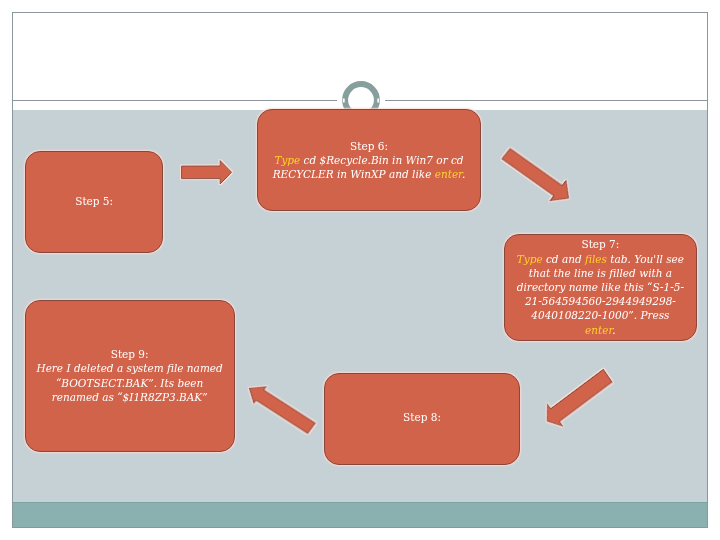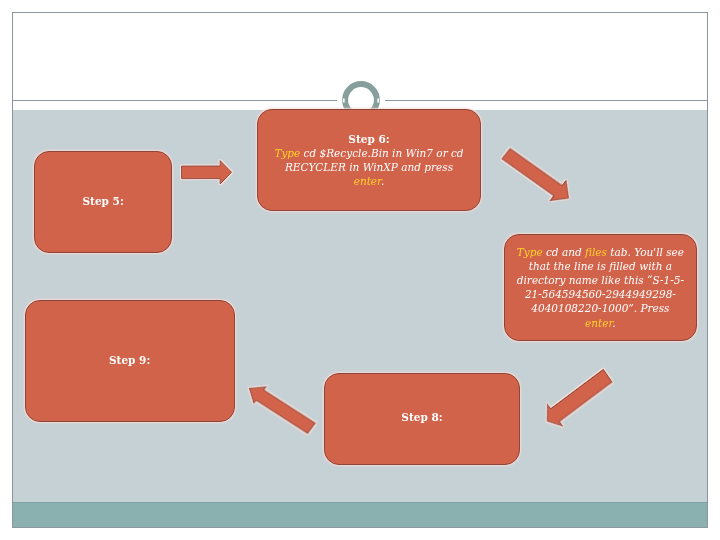--- a/index.html
+++ b/index.html
@@ -15,28 +15,28 @@
   .box{position:absolute;background:#d2634b;border:1px solid #8a463a;border-radius:15px;box-shadow:0 0 1.8px 0.8px rgba(250,218,210,0.95);color:#ffffff;
        text-align:center;font-style:italic;font-size:10.5px;line-height:14.2px;box-sizing:border-box;
        display:flex;align-items:center;justify-content:center;}
   .box .inner{box-sizing:border-box;}
   #box5 .inner{width:104px;margin-top:-1px;}
   #box6 .inner{width:196px;}
   #box7 .inner{width:170px;margin-top:-1px;}
   #box8 .inner{width:170px;margin-top:-2px;}
   #box9 .inner{width:192px;margin-top:-1.5px;}
   .gap{display:block;height:6.7px;}
-  .ttl{font-style:normal;font-weight:bold;display:block;}
+  .ttl{font-style:normal;font-weight:normal;display:block;}
   .y{color:#ffd12b;font-style:italic;}
   
-  #box5{left:21px;  top:137.5px; width:138.3px; height:102.3px;}
+  #box5{left:12px;  top:137.5px; width:138.3px; height:102.3px;}
   #box6{left:243.8px;top:96.1px;  width:224.4px; height:101.9px;}
   #box7{left:490.5px;top:221.0px; width:193.8px; height:107.3px;}
   #box8{left:310.6px;top:359.5px; width:196.8px; height:92px;}
-  #box9{left:11.5px; top:287.3px; width:210.3px; height:122px;}
+  #box9{left:11.5px; top:287.3px; width:210.3px; height:152px;}
   #arrows{position:absolute;left:0;top:0;overflow:visible;}
 </style>
 </head>
 <body>
 
 <div id="slide">
   <div class="hrule" id="hruleL"></div>
   <div class="hrule" id="hruleR"></div>
   <div id="body">
     <div id="footer"></div>
@@ -69,31 +69,33 @@
   </svg>
 
   <div class="box" id="box5">
     <div class="inner">
       <span class="ttl">Step 5:</span>
     </div>
   </div>
   <div class="box" id="box6">
     <div class="inner">
       <span class="ttl">Step 6:</span>
-      <span><span class="y">Type</span><span> cd $Recycle.Bin in Win7 or cd RECYCLER in WinXP and press </span><span class="y">enter</span><span>.</span></span>
+      <span><span class="y">Type</span><span> cd $Recycle.Bin in Win7 or cd RECYCLER in WinXP and like </span><span class="y">enter</span><span>.</span></span>
     </div>
   </div>
   <div class="box" id="box7">
     <div class="inner">
+      <span class="ttl">Step 7:</span>
       <span><span class="y">Type</span><span> cd and </span><span class="y">files</span><span> tab. You'll see that the line is filled with a directory name like this “S-1-5-21-564594560-2944949298-4040108220-1000”. Press </span><span class="y">enter</span><span>.</span></span>
     </div>
   </div>
   <div class="box" id="box8">
     <div class="inner">
       <span class="ttl">Step 8:</span>
     </div>
   </div>
   <div class="box" id="box9">
     <div class="inner">
       <span class="ttl">Step 9:</span>
+      <span><span>Here I deleted a system file named “BOOTSECT.BAK”. Its been renamed as “$I1R8ZP3.BAK”</span></span>
     </div>
   </div>
 </div>
 
 </body></html>

